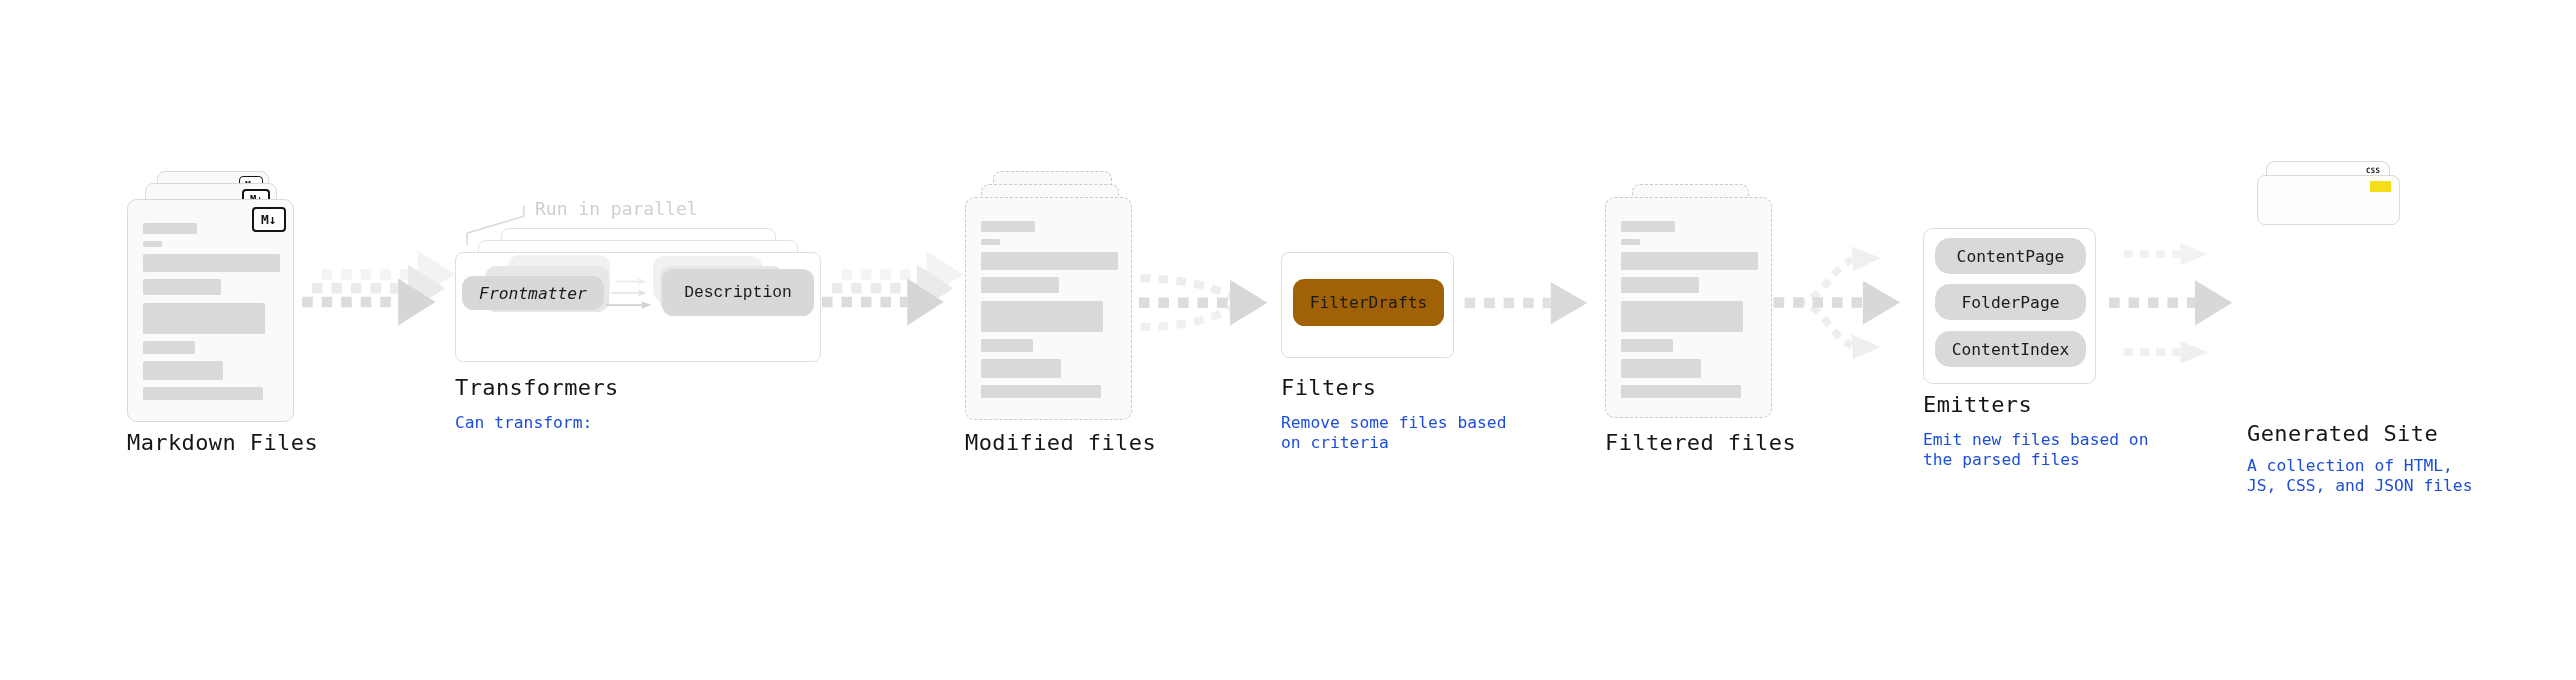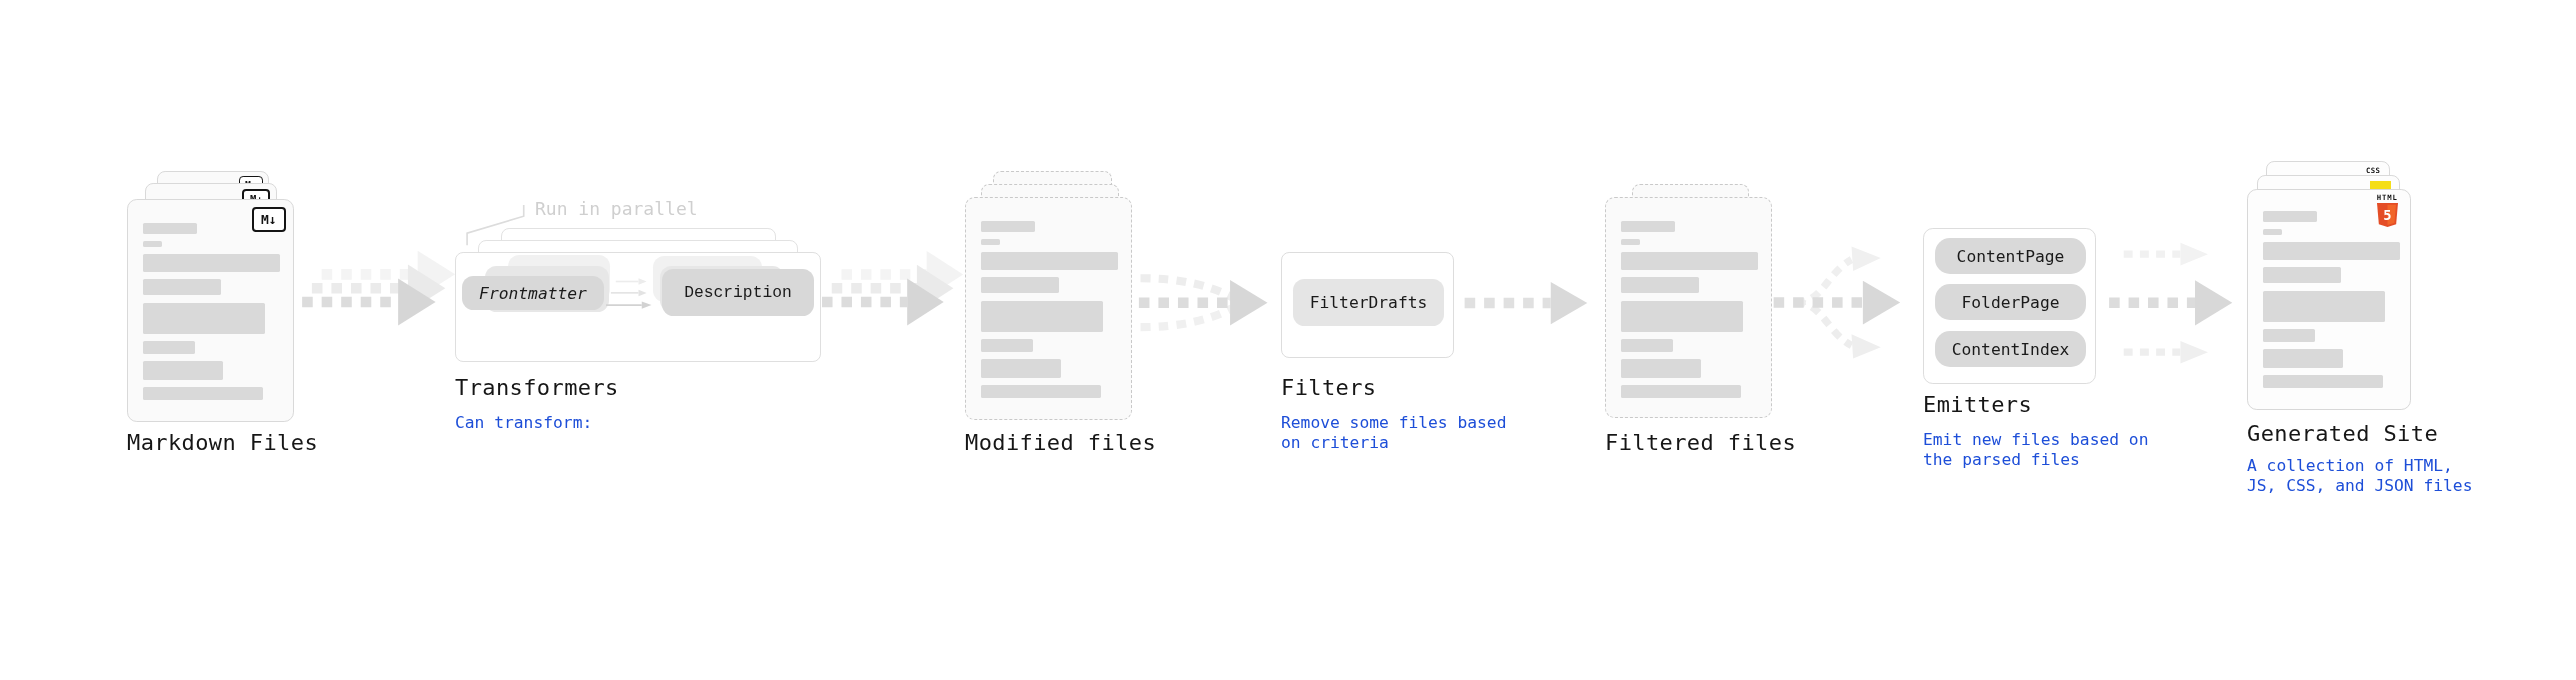--- a/index.html
+++ b/index.html
@@ -131,21 +131,21 @@
   <div class="title" style="left:965px;top:430px;">Modified files</div>
 
   <svg class="flow" style="left:1134px;top:244px;" width="140" height="119" viewBox="0 0 172 146">
     <path d="M 8,42 Q 78,42 122,66" fill="none" stroke="#ededed" stroke-width="10" stroke-dasharray="12 10"></path>
     <path d="M 8,102 Q 78,102 122,78" fill="none" stroke="#f0f0f0" stroke-width="10" stroke-dasharray="12 10"></path>
     <line x1="6" y1="72" x2="118" y2="72" stroke="#dcdcdc" stroke-width="13" stroke-dasharray="13 11"></line>
     <polygon points="118,44 164,72 118,100" fill="#d7d7d7"></polygon>
   </svg>
 
   <div class="panel" style="left:1281px;top:252px;width:173px;height:106px;border-color:#dddddd;"></div>
-  <div class="gbox" style="left:1293px;top:279px;width:151px;height:47px;background:#e5e5e5;">FilterDrafts</div>
+  <div class="gbox" style="left:1293px;top:279px;width:151px;height:47px;background:#a16207;">FilterDrafts</div>
   <div class="title" style="left:1281px;top:375px;">Filters</div>
   <div class="desc" style="left:1281px;top:413px;">
     <div>Remove some files based</div>
     <div>on criteria</div>
   </div>
 
   <svg class="flow" style="left:1463px;top:272px;" width="130" height="62" viewBox="0 0 160 76">
     <line x1="2" y1="38" x2="108" y2="38" stroke="#e0e0e0" stroke-width="13" stroke-dasharray="13 11"></line>
     <polygon points="108,12 153,38 108,64" fill="#d9d9d9"></polygon>
   </svg>
@@ -195,40 +195,20 @@
 
   <div class="fcard" style="left:2266px;top:161px;width:124px;height:50px;border-radius:8.1px;background:#fdfdfd;">
     <div style="position:absolute;right:6.5px;top:4.1px;text-align:center;">
       <div class="minihead" style="letter-spacing:0.4px;">CSS</div>
       <div style="width:18.7px;height:3.3px;background:#2965f1;margin:0.8px auto 0;"></div>
     </div>
   </div>
   <div class="fcard" style="left:2257px;top:175px;width:143px;height:50px;border-radius:8.1px;background:#fdfdfd;">
     <div style="position:absolute;right:8.1px;top:4.9px;width:21px;height:11.4px;background:#f5de19;"></div>
   </div>
-  <div class="fcard" style="left:2247px;top:189px;width:164px;height:221px;background:#fdfdfd;border-color:#d8d8d8;">
-    <div style="position:absolute;right:6.5px;top:3.3px;width:32.5px;text-align:center;">
-      <div class="minihead">HTML</div>
-      <svg width="21" height="24.4" viewBox="0 0 26 30" style="display:block;margin:0.8px auto 0;">
-        <polygon points="0,0 26,0 23.7,26.3 13,29.6 2.3,26.3" fill="#e44d26"></polygon>
-        <polygon points="13,2.2 13,27.2 21.6,24.6 23.5,2.2" fill="#f16529"></polygon>
-        <text x="13" y="21" text-anchor="middle" font-size="17" font-weight="bold" fill="#ffffff">5</text>
-      </svg>
-    </div>
-    <div class="bars" style="top:21px;">
-      <div class="bar" style="width:54px;height:10.6px"></div>
-      <div class="bar" style="width:19.5px;height:5.7px"></div>
-      <div class="bar" style="width:137px;height:18px"></div>
-      <div class="bar" style="width:78px;height:16.3px"></div>
-      <div class="bar" style="width:122px;height:31px"></div>
-      <div class="bar" style="width:52px;height:13px"></div>
-      <div class="bar" style="width:80px;height:18.7px"></div>
-      <div class="bar" style="width:120px;height:13px"></div>
-    </div>
-  </div>
   <div class="title" style="left:2247px;top:421px;">Generated Site</div>
   <div class="desc" style="left:2247px;top:456px;">
     <div>A collection of HTML,</div>
     <div>JS, CSS, and JSON files</div>
   </div>
 
 </div>
 
 
 </body></html>

